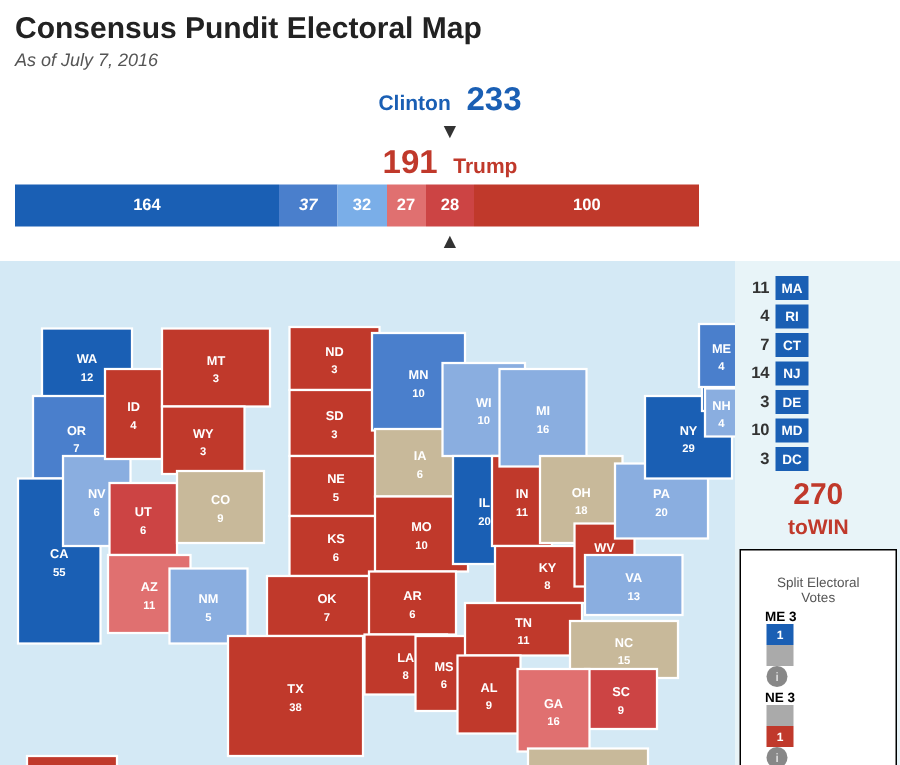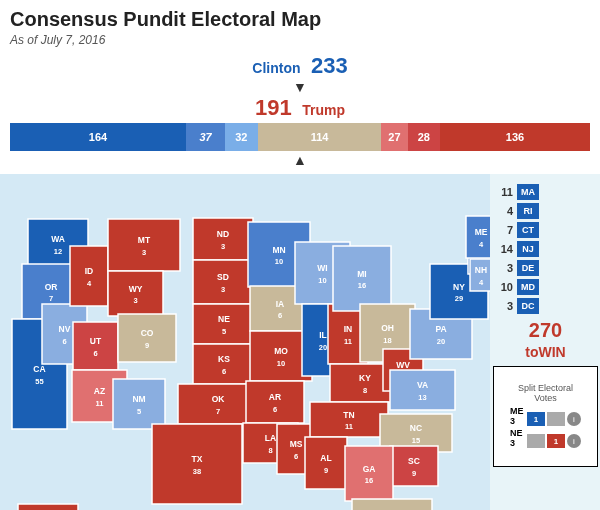--- a/index.html
+++ b/index.html
@@ -159,23 +159,24 @@
       background: #fff;
     }
     .split-title {
       font-size: 9px;
       color: #555;
       text-align: center;
       margin-bottom: 3px;
     }
     .split-row {
       display: flex;
-      align-items: flex-end;
+      align-items: flex-start;
       margin-bottom: 2px;
       font-size: 10px;
+      flex-direction: column;
     }
     .split-label {
       flex: 1;
       font-size: 9px;
       font-weight: bold;
     }
     .split-box {
       width: 18px;
       height: 14px;
       display: flex;
@@ -230,24 +231,23 @@
       <div class="center-arrow-top">▼</div>
       <div>
         <span class="trump-score">191</span>
         <span class="trump-name">Trump</span>
       </div>
     </div>
     <div class="bar-wrapper" id="bar-wrapper">
         <div class="bar-segment seg-blue-dark" style="width: 30.3371%;">164</div>
         <div class="bar-segment seg-blue-med" style="width: 6.74157%;">37</div>
         <div class="bar-segment seg-blue-light" style="width: 5.61798%;">32</div>
-        <div class="bar-segment seg-tan" style="width: 21.3483%;">114</div>
         <div class="bar-segment seg-red-light" style="width: 4.49438%;">27</div>
         <div class="bar-segment seg-red-med" style="width: 5.61798%;">28</div>
-        <div class="bar-segment seg-red-dark" style="width: 25.8427%;">136</div>
+        <div class="bar-segment seg-red-dark" style="width: 25.8427%;">100</div>
       </div>
     <div class="bar-arrow-bottom">▲</div>
   </div>
 </div>
 
 <div class="map-area">
   <svg class="map-svg" viewBox="0 0 490 390" id="map-svg">
       <defs>
         <pattern id="hatch" patternUnits="userSpaceOnUse" width="6" height="6" patternTransform="rotate(45)">
           <line x1="0" y1="0" x2="0" y2="6" stroke="#aaa" stroke-width="1"></line>

